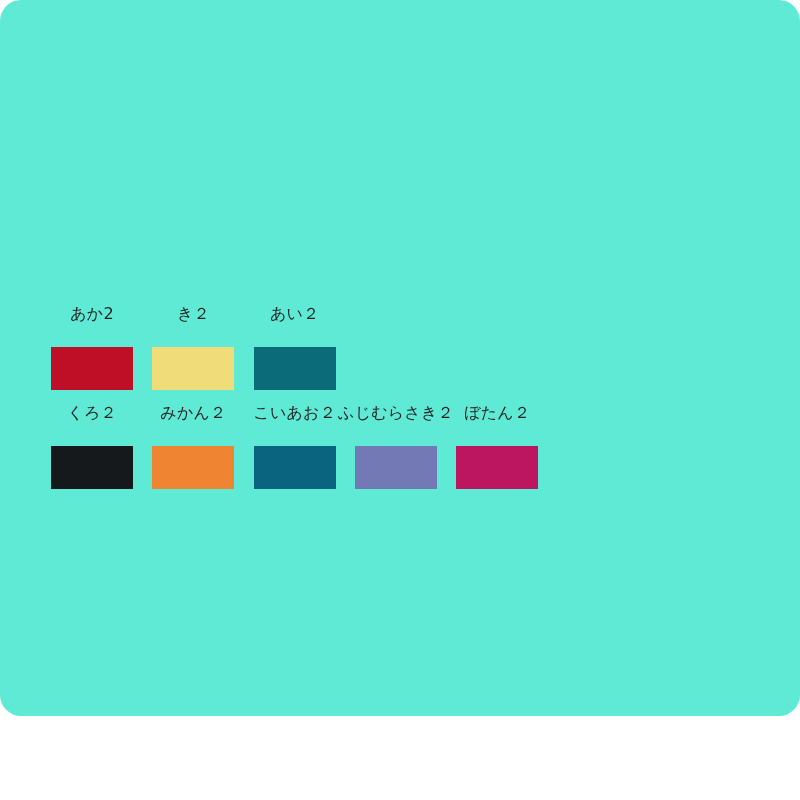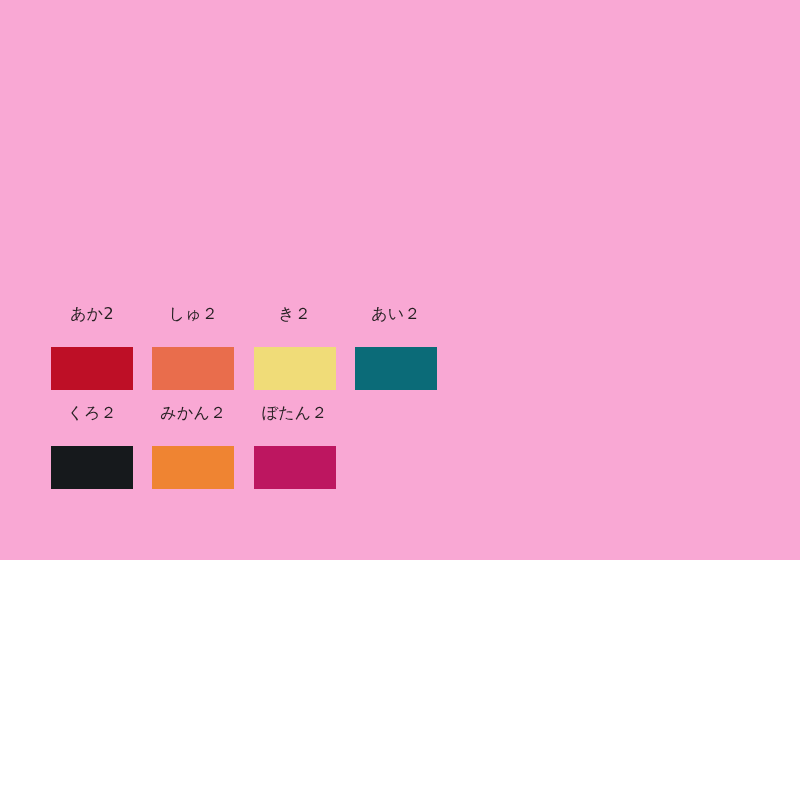--- a/index.html
+++ b/index.html
@@ -9,22 +9,23 @@
   body {
     width: 800px;
     height: 800px;
     background: #ffffff;
     font-family: "DejaVu Sans", "Liberation Sans", sans-serif;
     overflow: hidden;
   }
   #palette-page {
     position: relative;
     width: 800px;
-    height: 560px;
-    background: #f9a8d4;
+    height: 716px;
+    background: #5eead4;
+    border-radius: 21px;
   }
   .palette-grid {
     position: absolute;
     left: 51px;
     top: 303px;
     width: 698px;
   }
   .palette-row {
     display: flex;
     flex-direction: row;
@@ -65,24 +66,20 @@
 
   <div class="palette-grid">
 
     <div class="palette-row">
 
       <div class="swatch-cell">
         <div class="swatch-label">あか2</div>
         <div class="swatch-chip" style="background-color: rgb(190, 15, 38);"></div>
       </div>
 
-      <div class="swatch-cell">
-        <div class="swatch-label">しゅ２</div>
-        <div class="swatch-chip" style="background-color: rgb(233, 109, 76);"></div>
-      </div>
 
       <div class="swatch-cell">
         <div class="swatch-label">き２</div>
         <div class="swatch-chip" style="background-color: rgb(240, 220, 120);"></div>
       </div>
 
 
 
 
       <div class="swatch-cell">
@@ -99,21 +96,29 @@
         <div class="swatch-chip" style="background-color: rgb(22, 25, 28);"></div>
       </div>
 
       <div class="swatch-cell">
         <div class="swatch-label">みかん２</div>
         <div class="swatch-chip" style="background-color: rgb(239, 132, 50);"></div>
       </div>
 
 
 
+      <div class="swatch-cell">
+        <div class="swatch-label">こいあお２</div>
+        <div class="swatch-chip" style="background-color: rgb(10, 100, 128);"></div>
+      </div>
 
+      <div class="swatch-cell">
+        <div class="swatch-label">ふじむらさき２</div>
+        <div class="swatch-chip" style="background-color: rgb(114, 121, 181);"></div>
+      </div>
 
       <div class="swatch-cell">
         <div class="swatch-label">ぼたん２</div>
         <div class="swatch-chip" style="background-color: rgb(189, 22, 96);"></div>
       </div>
 
     </div>
 
   </div>
 

